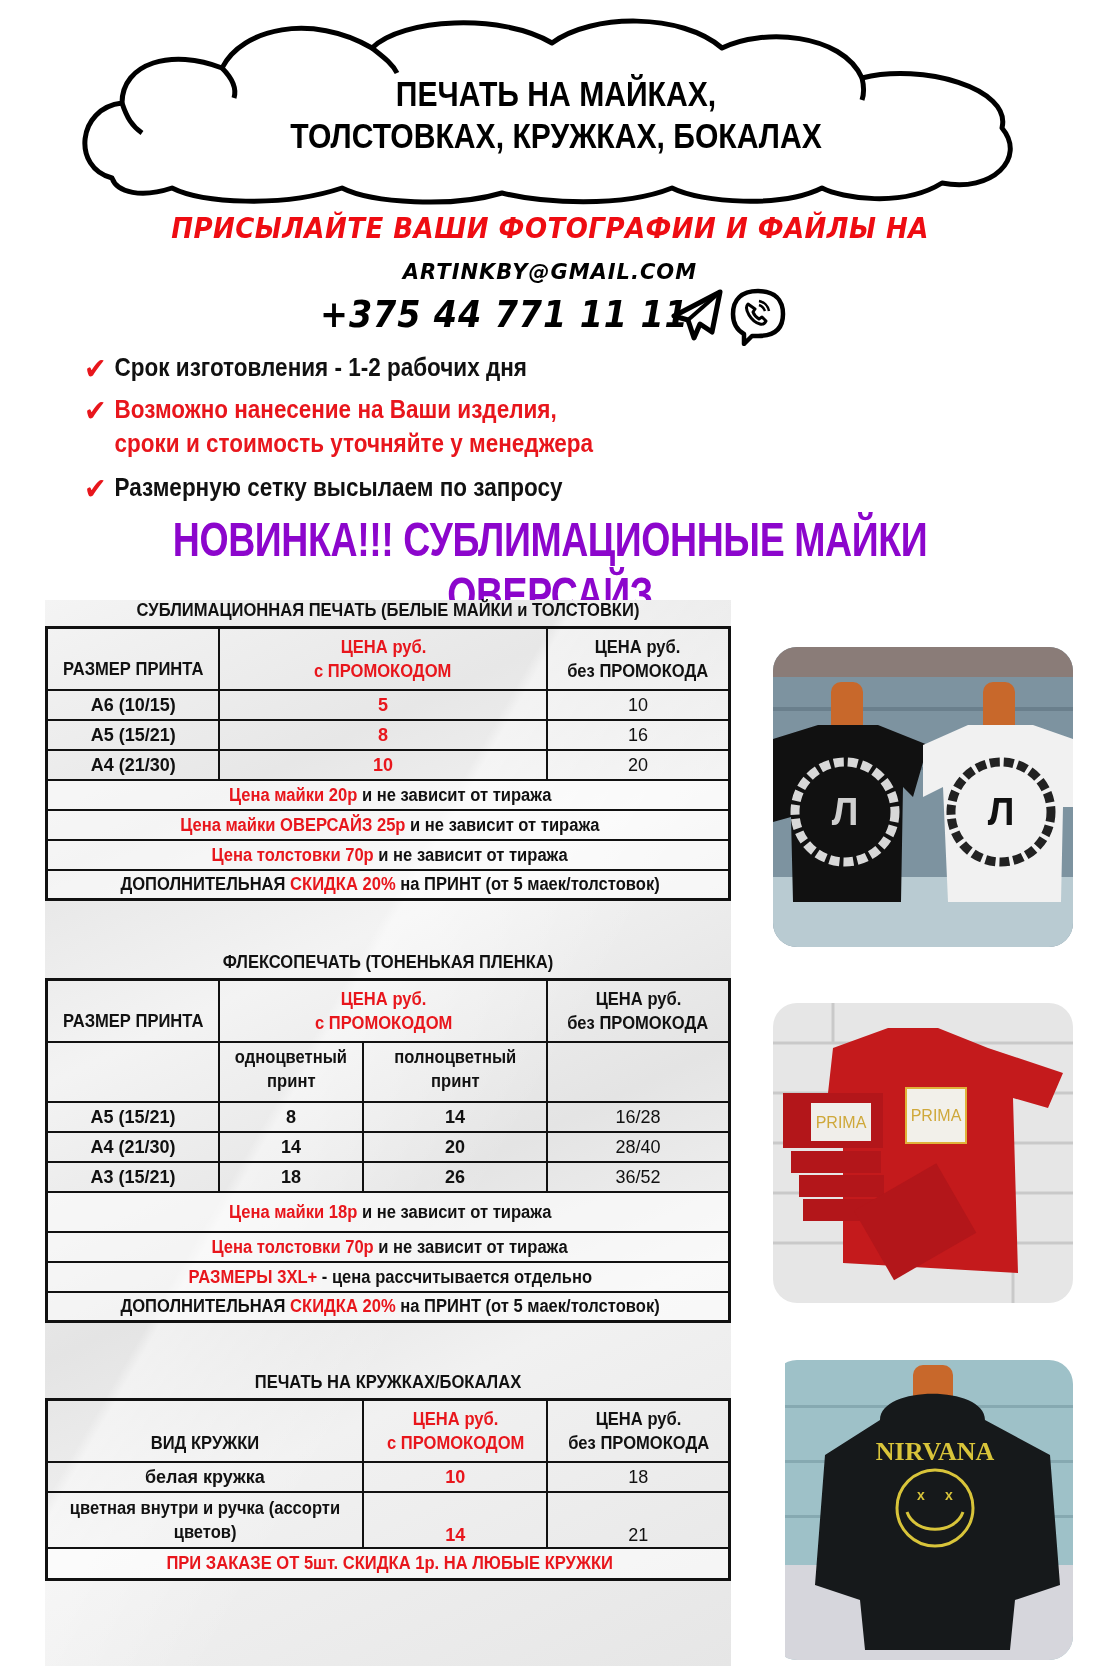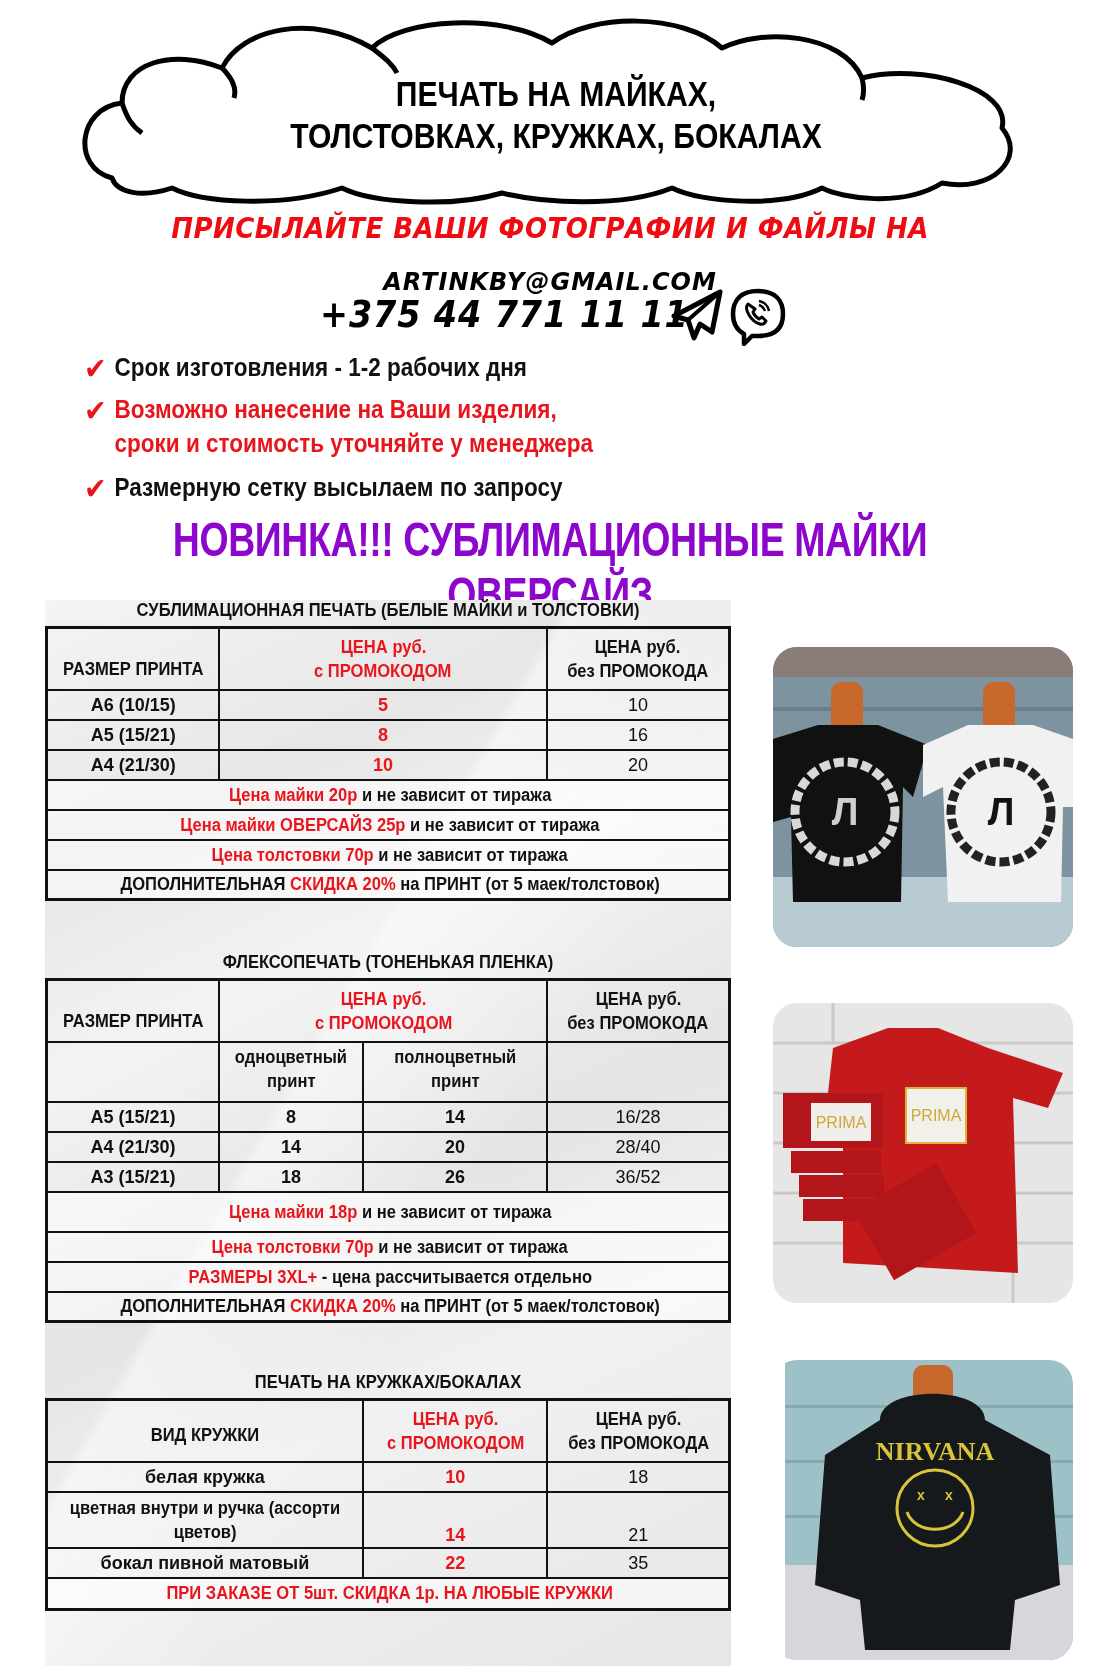--- a/index.html
+++ b/index.html
@@ -9,22 +9,22 @@
   
   .cloud { position: absolute; left: 82px; top: 8px; width: 948px; height: 200px; }
   .cloud svg { position: absolute; left: 0; top: 0; }
   .cloud-title { position: absolute; left: 0; right: 0; top: 65px; text-align: center;
     font-family: "Liberation Sans", sans-serif; font-weight: bold; font-size: 35px; line-height: 42px;
     transform: scaleX(0.86); letter-spacing: 0px; color: #000; }
 
   .send-line { position: absolute; left: 0; width: 1100px; top: 212px; text-align: center;
     font-family: "DejaVu Sans", sans-serif; font-weight: bold; font-style: italic; font-size: 28px;
     color: #ee0c12; transform: scaleX(0.93); letter-spacing: 0.5px; }
-  .email-line { position: absolute; left: 0; width: 1100px; top: 268px; text-align: center;
-    font-family: "DejaVu Sans", sans-serif; font-weight: bold; font-style: italic; font-size: 24px; color: #000; letter-spacing: 1px; }
+  .email-line { position: absolute; left: 0; width: 1100px; top: 260px; text-align: center;
+    font-family: "DejaVu Sans", sans-serif; font-weight: bold; font-style: italic; font-size: 21px; color: #000; letter-spacing: 1px; }
   .phone-row { position: absolute; left: 320px; top: 284px; height: 60px; display: flex; align-items: center; }
   .phone { font-family: "DejaVu Sans", sans-serif; font-weight: bold; font-style: italic; font-size: 38px; color: #000;
     transform: scaleX(0.88); transform-origin: left center; letter-spacing: 1px; }
   .tg-icon { position: absolute; left: 350px; top: 4px; width: 54px; height: 54px; }
   .viber-icon { position: absolute; left: 410px; top: 4px; width: 56px; height: 58px; }
 
   .bullets { position: absolute; left: 84px; top: 350px; }
   .bullet { position: relative; padding-left: 34px; font-size: 25px; line-height: 34px; font-weight: bold;
     transform: scaleX(0.9); transform-origin: left center; white-space: nowrap; }
   .bullet.red { color: #e8161c; }
@@ -235,21 +235,21 @@
 
 <div class="section-caption" style="top:1372px;">ПЕЧАТЬ НА КРУЖКАХ/БОКАЛАХ</div>
 <table class="price" style="top:1398px;">
   <colgroup>
       <col style="width:317px">
       <col style="width:186px">
       <col style="width:183px">
     </colgroup>
   <tbody>
       <tr style="height:62px">
-    <td style="vertical-align:bottom;padding-bottom:14px"><span class="cond">ВИД КРУЖКИ</span></td>
+    <td style="vertical-align:bottom;padding-bottom:6px"><span class="cond">ВИД КРУЖКИ</span></td>
     <td class="red">
       <div class="cond">ЦЕНА руб.</div><br>
       <div class="cond">с ПРОМОКОДОМ</div>
     </td>
     <td>
       <div class="cond">ЦЕНА руб.</div><br>
       <div class="cond">без ПРОМОКОДА</div>
     </td>
   </tr>
   <tr style="height:30px">
@@ -257,25 +257,20 @@
     <td class="red">10</td>
     <td class="thin">18</td>
   </tr>
   <tr style="height:56px">
     <td>
       <div class="cond">цветная внутри и ручка (ассорти</div><br>
       <div class="cond">цветов)</div>
     </td>
     <td class="red" style="vertical-align:bottom">14</td>
     <td class="thin" style="vertical-align:bottom">21</td>
-  </tr>
-  <tr style="height:30px">
-    <td>бокал пивной матовый</td>
-    <td class="red">22</td>
-    <td class="thin">35</td>
   </tr>
   <tr style="height:32px">
     <td colspan="3" class="span red"><span class="cond">ПРИ ЗАКАЗЕ ОТ 5шт. СКИДКА 1р. НА ЛЮБЫЕ КРУЖКИ</span></td>
   </tr>
 </tbody>
   </table>
 
 <div class="photo" style="top:647px;">
   <svg width="300" height="300" viewBox="0 0 300 300">
     <rect width="300" height="300" fill="#7d93a0"></rect>

